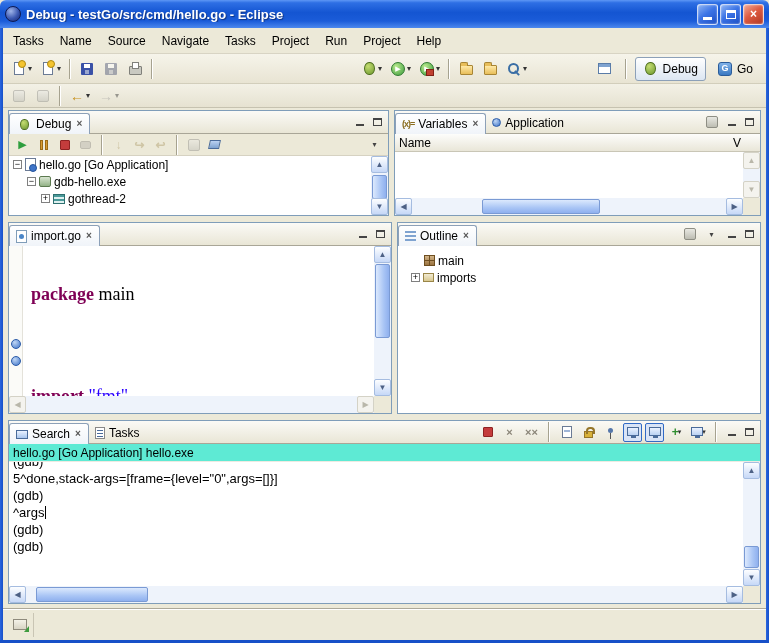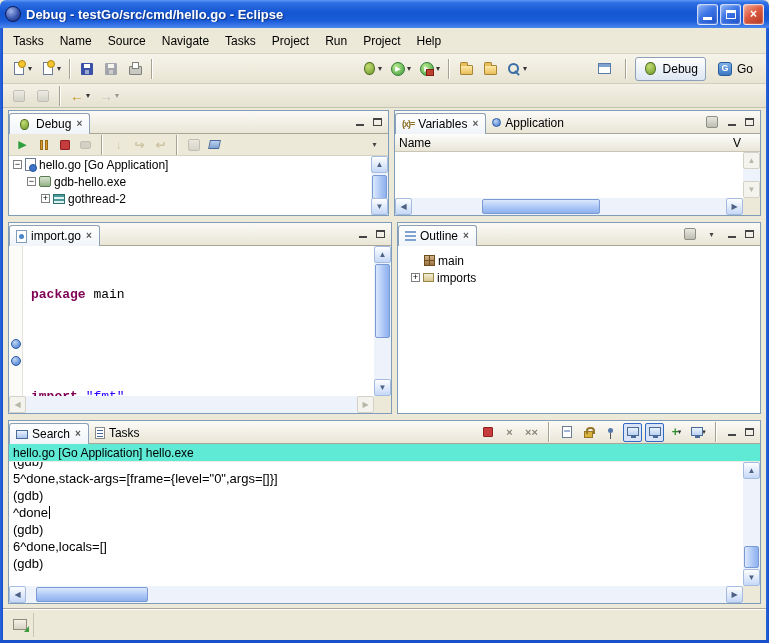--- a/index.html
+++ b/index.html
@@ -107,21 +107,21 @@
   .i-exe{width:12px;height:11px;background:linear-gradient(#D9E6D2,#93B287);border:1px solid #5C7A50;border-radius:2px}
   .i-thread{width:12px;height:10px;background:repeating-linear-gradient(#4A9A9A 0 2px,#DFF0F0 2px 4px);border:1px solid #2E7070}
   .i-pkg{width:11px;height:11px;background:linear-gradient(#D2B488,#9A7340);border:1px solid #6E4E20;position:relative}
   .i-pkg::after{content:"";position:absolute;inset:0;background:linear-gradient(90deg,transparent 4px,#6E4E20 4px 5px,transparent 5px),linear-gradient(transparent 4px,#6E4E20 4px 5px,transparent 5px)}
   .i-imp{width:11px;height:9px;background:linear-gradient(#F2EBD2,#D8C890);border:1px solid #9A8648}
   .i-method{width:9px;height:9px;border-radius:50%;background:radial-gradient(circle at 35% 30%,#9FD8D8,#3E9B9B);border:1px solid #2A7878}
   
   .ed-body{flex:1;display:flex;min-height:0}
   .gutter{width:14px;background:#FBFBF8;border-right:1px solid #E4E2DA;position:relative;flex:0 0 auto}
   .bp{position:absolute;left:2px;width:10px;height:10px;border-radius:50%;background:radial-gradient(circle at 35% 30%,#BFD6F5,#3E74C8);border:1px solid #2B5BA8}
-  .code{flex:1;font-family:Liberation Mono, monospace;font-size:13px;line-height:17px;padding:6px 0 0 8px;white-space:pre;overflow:hidden}
+  .code{flex:1;font-family:Liberation Serif, serif;font-size:18px;line-height:17px;padding:6px 0 0 8px;white-space:pre;overflow:hidden}
   .code-line{height:17px}
   .kw{color:var(--keyword,#7F0055);font-weight:bold}
   .str{color:var(--string_blue,#2A00FF)}
   
   .desc-row{height:18px;background:#5eead4;border-bottom:1px solid #EDEBE2;display:flex;align-items:center;padding-left:4px;font-size:12px;flex:0 0 auto}
   .con-body{flex:1;display:flex;min-height:0}
   .con-text{flex:1;overflow:hidden;font-family:Liberation Sans, sans-serif;font-size:13px;line-height:17px;padding-left:4px}
   .con-inner{margin-top:-9px}
   .c-line{height:17px;white-space:pre}
   .caret{display:inline-block;width:1px;height:13px;background:#000;vertical-align:-2px;margin-left:1px}
@@ -548,23 +548,22 @@
       </div>
       <div class="desc-row">
         <span>hello.go [Go Application] hello.exe</span>
       </div>
       <div class="con-body">
         <div class="con-text">
           <div class="con-inner">
             <div class="c-line"><span>(gdb)</span></div>
             <div class="c-line"><span>5^done,stack-args=[frame={level="0",args=[]}]</span></div>
             <div class="c-line"><span>(gdb)</span></div>
-            <div class="c-line"><span>^done</span><span class="caret"></span></div>
+            <div class="c-line"><span>^args</span><span class="caret"></span></div>
             <div class="c-line"><span>(gdb)</span></div>
-            <div class="c-line"><span>6^done,locals=[]</span></div>
             <div class="c-line"><span>(gdb)</span></div>
           </div>
         </div>
         <div class="sbv" style="position:relative">
           <span class="sbb" style="position:absolute;top:0;left:0">▲</span>
           <span class="sb-thumb-v" style="bottom:18px;height:22px"></span>
           <span class="sbb" style="position:absolute;bottom:0;left:0">▼</span>
         </div>
       </div>
       <div class="sbh">

